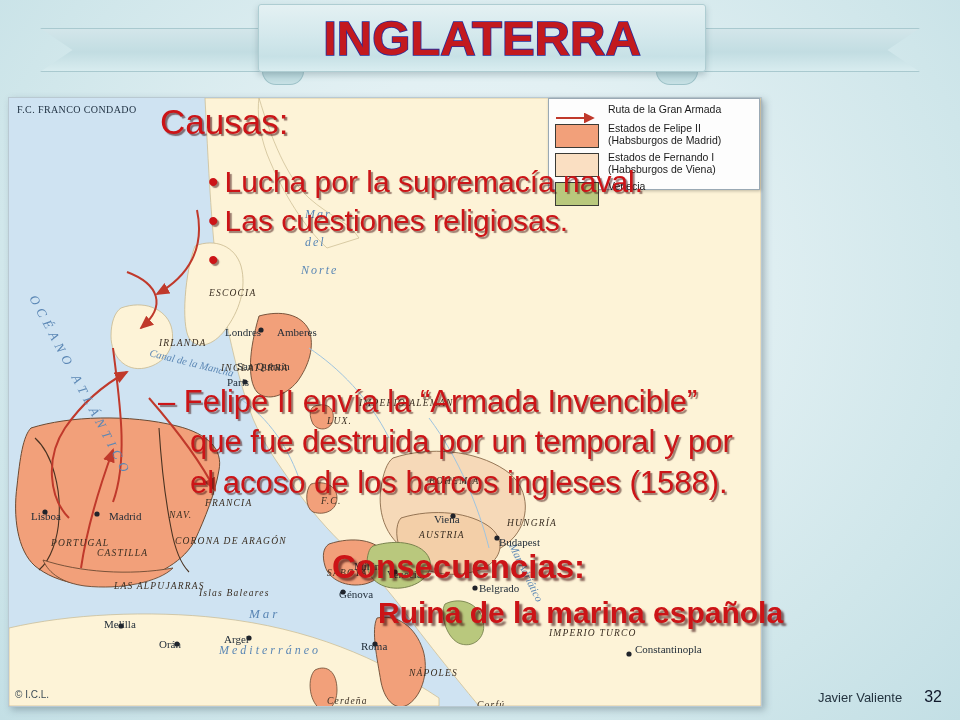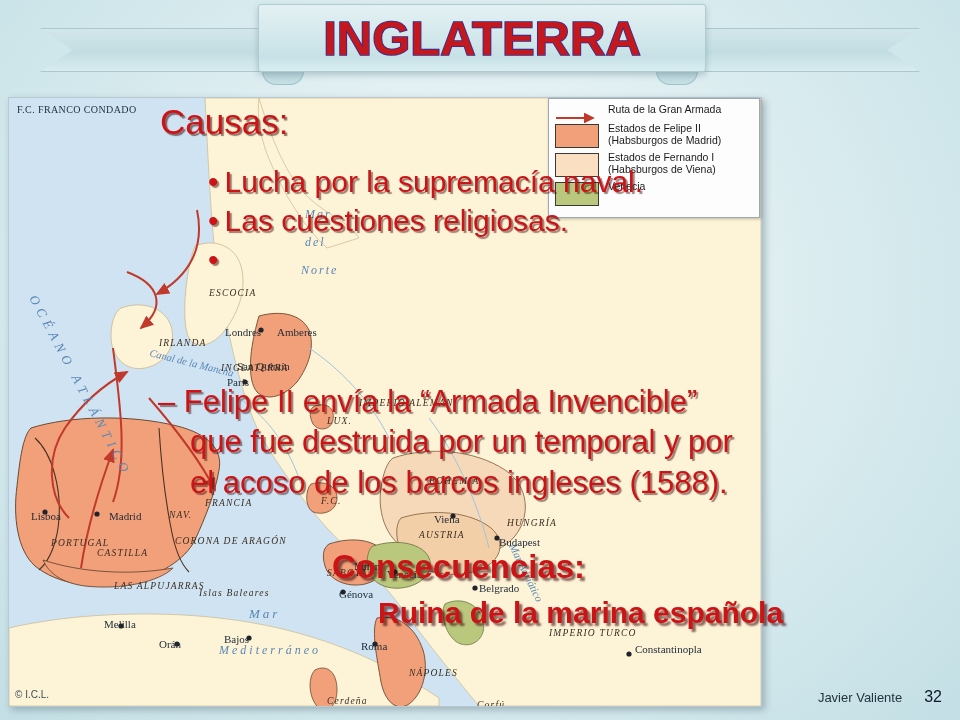--- a/index.html
+++ b/index.html
@@ -56,21 +56,21 @@
   }
   .sea{position:absolute;inset:0;background:#cfe3f2;}
   svg.mapsvg{position:absolute;inset:0;width:100%;height:100%;}
   .mlbl{font-family:"Liberation Serif",serif;fill:#2b3f55;}
   .mlbl.sea-l{fill:#5b87b5;font-style:italic;}
   .citydot{fill:#20232a;}
   .route{fill:none;stroke:#c0392b;stroke-width:2;}
 
   
   .legend{
-    position:absolute;left:548px;top:98px;width:212px;height:120px;
+    position:absolute;left:548px;top:98px;width:212px;height:92px;
     background:#fdfdfd;border:1px solid #9aa9b4;
     box-shadow:1px 1px 3px rgba(0,0,0,.25);
     padding:5px 6px;box-sizing:border-box;
   }
   .lg-row{display:flex;align-items:flex-start;margin-bottom:4px;}
   .lg-key{width:46px;flex:0 0 46px;margin-right:7px;padding-top:1px;}
   .lg-sw{width:44px;height:24px;border:1px solid #3a3a35;box-sizing:border-box;}
   .lg-sw.orange{background:#f2a07a;}
   .lg-sw.peach{background:#fadfc2;}
   .lg-sw.olive{background:#b9c87d;}
@@ -225,21 +225,21 @@
 
     <div style="position:absolute;inset:0;pointer-events:none;">
         <span style="position: absolute; left: 216px; top: 228px; font-family: &quot;Liberation Serif&quot;, serif; white-space: nowrap; font-size: 11px; color: rgb(30, 42, 54);">Londres</span>
         <span style="position: absolute; left: 268px; top: 228px; font-family: &quot;Liberation Serif&quot;, serif; white-space: nowrap; font-size: 11px; color: rgb(30, 42, 54);">Amberes</span>
         <span style="position: absolute; left: 228px; top: 262px; font-family: &quot;Liberation Serif&quot;, serif; white-space: nowrap; font-size: 11px; color: rgb(30, 42, 54);">San Quintín</span>
         <span style="position: absolute; left: 218px; top: 278px; font-family: &quot;Liberation Serif&quot;, serif; white-space: nowrap; font-size: 11px; color: rgb(30, 42, 54);">París</span>
         <span style="position: absolute; left: 22px; top: 412px; font-family: &quot;Liberation Serif&quot;, serif; white-space: nowrap; font-size: 11px; color: rgb(30, 42, 54);">Lisboa</span>
         <span style="position: absolute; left: 100px; top: 412px; font-family: &quot;Liberation Serif&quot;, serif; white-space: nowrap; font-size: 11px; color: rgb(30, 42, 54);">Madrid</span>
         <span style="position: absolute; left: 95px; top: 520px; font-family: &quot;Liberation Serif&quot;, serif; white-space: nowrap; font-size: 11px; color: rgb(30, 42, 54);">Melilla</span>
         <span style="position: absolute; left: 150px; top: 540px; font-family: &quot;Liberation Serif&quot;, serif; white-space: nowrap; font-size: 11px; color: rgb(30, 42, 54);">Orán</span>
-        <span style="position: absolute; left: 215px; top: 535px; font-family: &quot;Liberation Serif&quot;, serif; white-space: nowrap; font-size: 11px; color: rgb(30, 42, 54);">Bajos</span>
+        <span style="position: absolute; left: 215px; top: 535px; font-family: &quot;Liberation Serif&quot;, serif; white-space: nowrap; font-size: 11px; color: rgb(30, 42, 54);">Argel</span>
         <span style="position: absolute; left: 425px; top: 415px; font-family: &quot;Liberation Serif&quot;, serif; white-space: nowrap; font-size: 11px; color: rgb(30, 42, 54);">Viena</span>
         <span style="position: absolute; left: 490px; top: 438px; font-family: &quot;Liberation Serif&quot;, serif; white-space: nowrap; font-size: 11px; color: rgb(30, 42, 54);">Budapest</span>
         <span style="position: absolute; left: 470px; top: 484px; font-family: &quot;Liberation Serif&quot;, serif; white-space: nowrap; font-size: 11px; color: rgb(30, 42, 54);">Belgrado</span>
         <span style="position: absolute; left: 345px; top: 462px; font-family: &quot;Liberation Serif&quot;, serif; white-space: nowrap; font-size: 11px; color: rgb(30, 42, 54);">Milán</span>
         <span style="position: absolute; left: 378px; top: 470px; font-family: &quot;Liberation Serif&quot;, serif; white-space: nowrap; font-size: 11px; color: rgb(30, 42, 54);">Venecia</span>
         <span style="position: absolute; left: 330px; top: 490px; font-family: &quot;Liberation Serif&quot;, serif; white-space: nowrap; font-size: 11px; color: rgb(30, 42, 54);">Génova</span>
         <span style="position: absolute; left: 352px; top: 542px; font-family: &quot;Liberation Serif&quot;, serif; white-space: nowrap; font-size: 11px; color: rgb(30, 42, 54);">Roma</span>
         <span style="position: absolute; left: 626px; top: 545px; font-family: &quot;Liberation Serif&quot;, serif; white-space: nowrap; font-size: 11px; color: rgb(30, 42, 54);">Constantinopla</span>
         <span style="position: absolute; left: 150px; top: 240px; font-family: &quot;Liberation Serif&quot;, serif; white-space: nowrap; font-size: 9.5px; letter-spacing: 1.2px; color: rgb(58, 46, 34); font-style: italic;">IRLANDA</span>
         <span style="position: absolute; left: 200px; top: 190px; font-family: &quot;Liberation Serif&quot;, serif; white-space: nowrap; font-size: 9.5px; letter-spacing: 1.2px; color: rgb(58, 46, 34); font-style: italic;">ESCOCIA</span>

